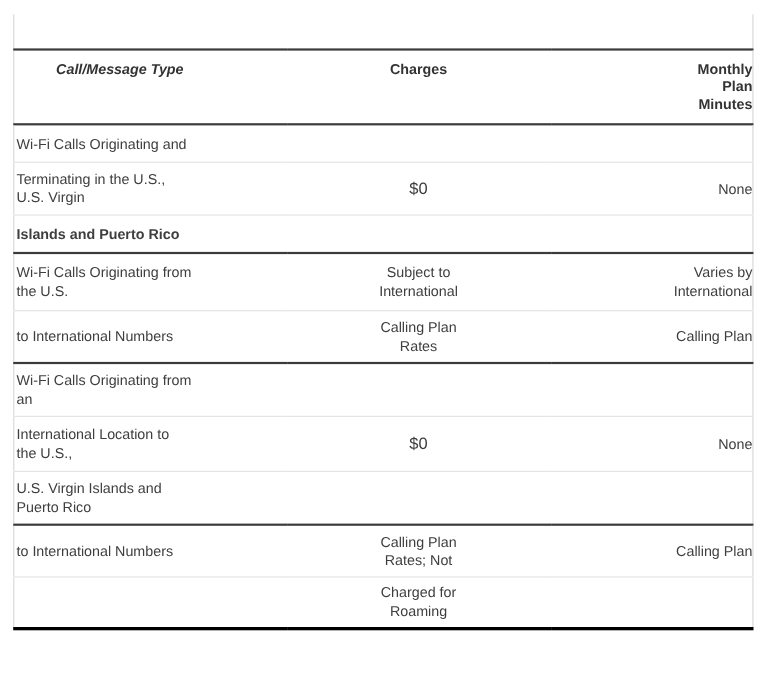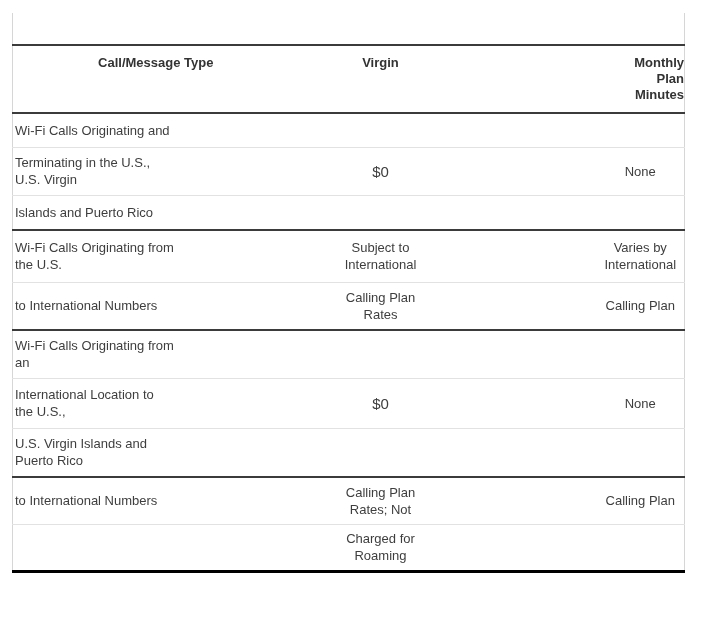--- a/index.html
+++ b/index.html
@@ -34,35 +34,35 @@
   }
   th {
     font-size: 13px;
     font-weight: bold;
     color: #333333;
     vertical-align: top;
     padding: 9px 0 0 0;
     line-height: 16px;
     white-space: pre-line;
   }
-  th.c1 { text-align: center; padding-left: 38px; }
+  th.c1 { text-align: left; padding-left: 38px; font-style: italic; }
   th.c2 { text-align: center; }
   th.c3 { text-align: right; padding-left: 96px; }
 
   td {
     font-size: 13px;
     color: #3e3e3e;
     line-height: 17px;
     vertical-align: middle;
     white-space: pre-line;
     padding: 0;
   }
   td.c1 { text-align: left; padding-left: 2px; padding-right: 6px; }
   td.c2 { text-align: center; }
-  td.c3 { text-align: center; padding-left: 96px; }
+  td.c3 { text-align: right; padding-left: 96px; }
   td.big { font-size: 15px; }
 
   tr.sep-light { border-bottom: 1px solid #e2e2e2; }
   tr.sep-dark  { border-bottom: 2px solid #3b3b3b; }
   tr.sep-black { border-bottom: 3px solid #000000; }
 </style>
 </head>
 <body>
 
 <div class="page">
@@ -71,39 +71,39 @@
       <col class="c1">
         <col class="c2">
         <col class="c3">
     </colgroup>
     <thead>
       <tr class="spacer-row">
         <td colspan="3"></td>
       </tr>
       <tr class="header-row">
         <th class="c1">Call/Message Type</th>
-        <th class="c2">Virgin</th>
+        <th class="c2">Charges</th>
         <th class="c3">Monthly
 Plan
 Minutes</th>
       </tr>
     </thead>
     <tbody>
         <tr class="sep-light" style="height: 34px; margin-left: 32px;">
           <td class="c1">Wi-Fi Calls Originating and</td>
           <td class="c2"></td>
           <td class="c3"></td>
         </tr>
         <tr class="sep-light" style="height: 48px; margin-top: 28px;">
           <td class="c1">Terminating in the U.S.,
 U.S. Virgin</td>
           <td class="c2 big">$0</td>
           <td class="c3">None</td>
         </tr>
-        <tr class="sep-dark" style="height: 35px;">
+        <tr class="sep-dark" style="height: 35px; font-weight: bold;">
           <td class="c1">Islands and Puerto Rico</td>
           <td class="c2"></td>
           <td class="c3"></td>
         </tr>
         <tr class="sep-light" style="height: 52px;">
           <td class="c1">Wi-Fi Calls Originating from
 the U.S.</td>
           <td class="c2">Subject to
 International</td>
           <td class="c3">Varies by

